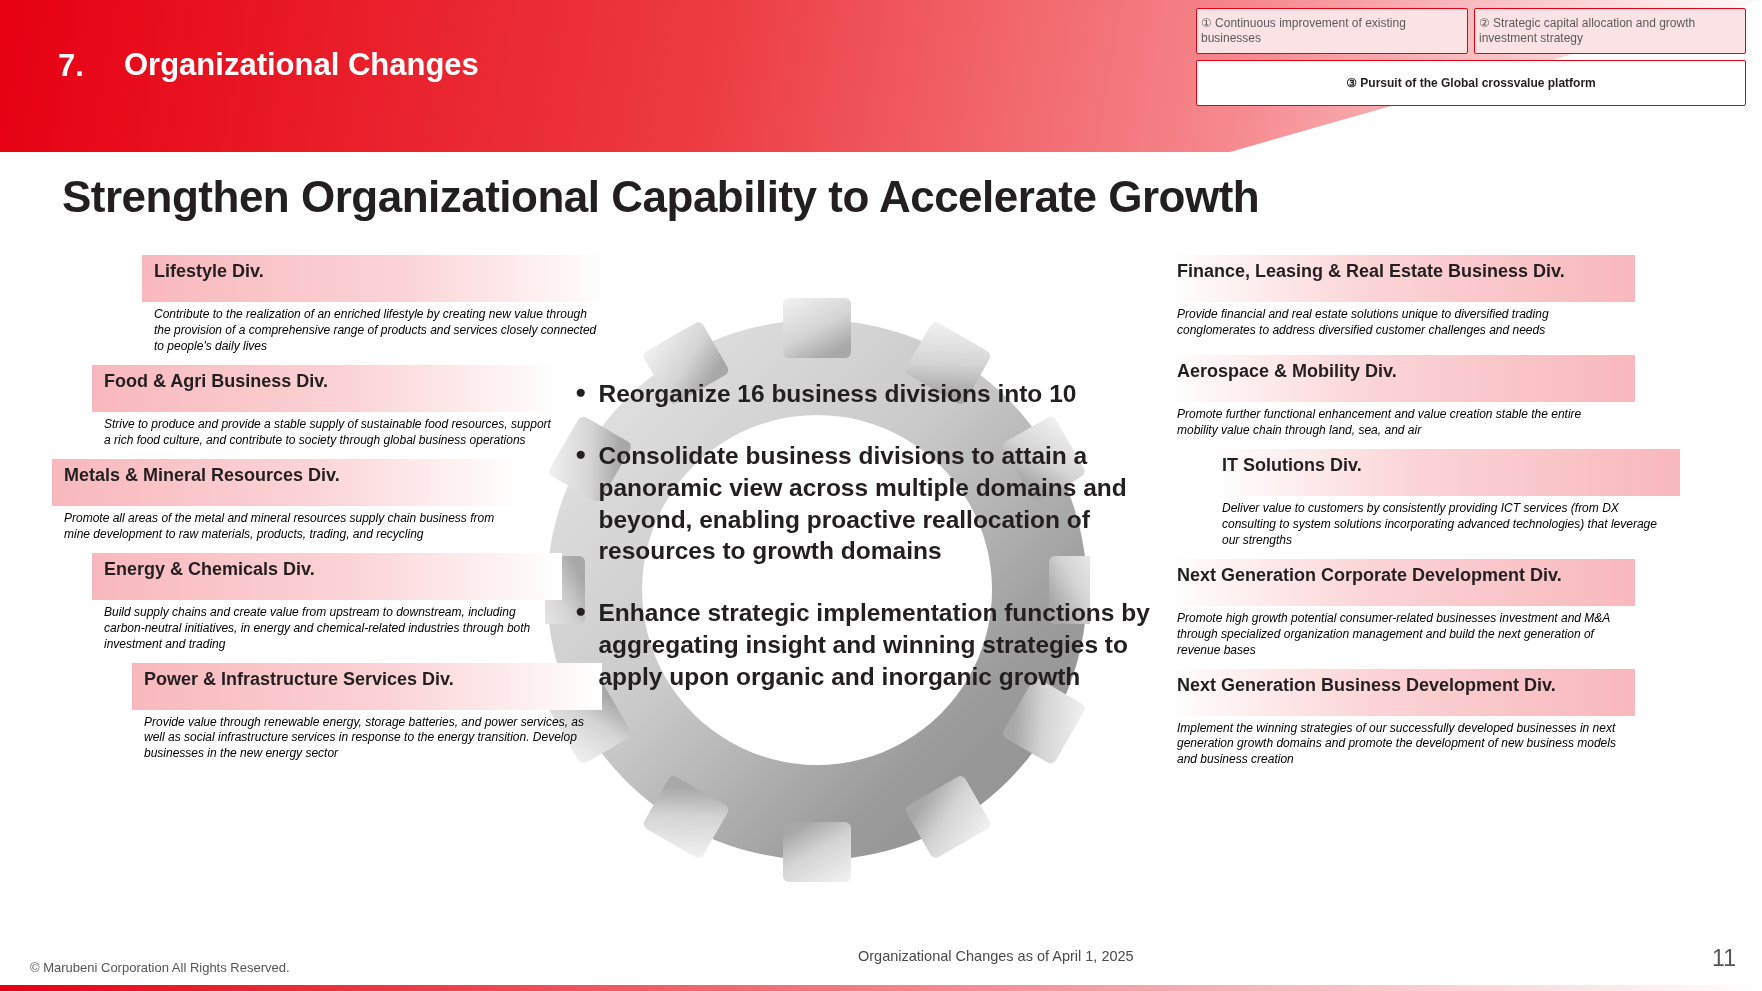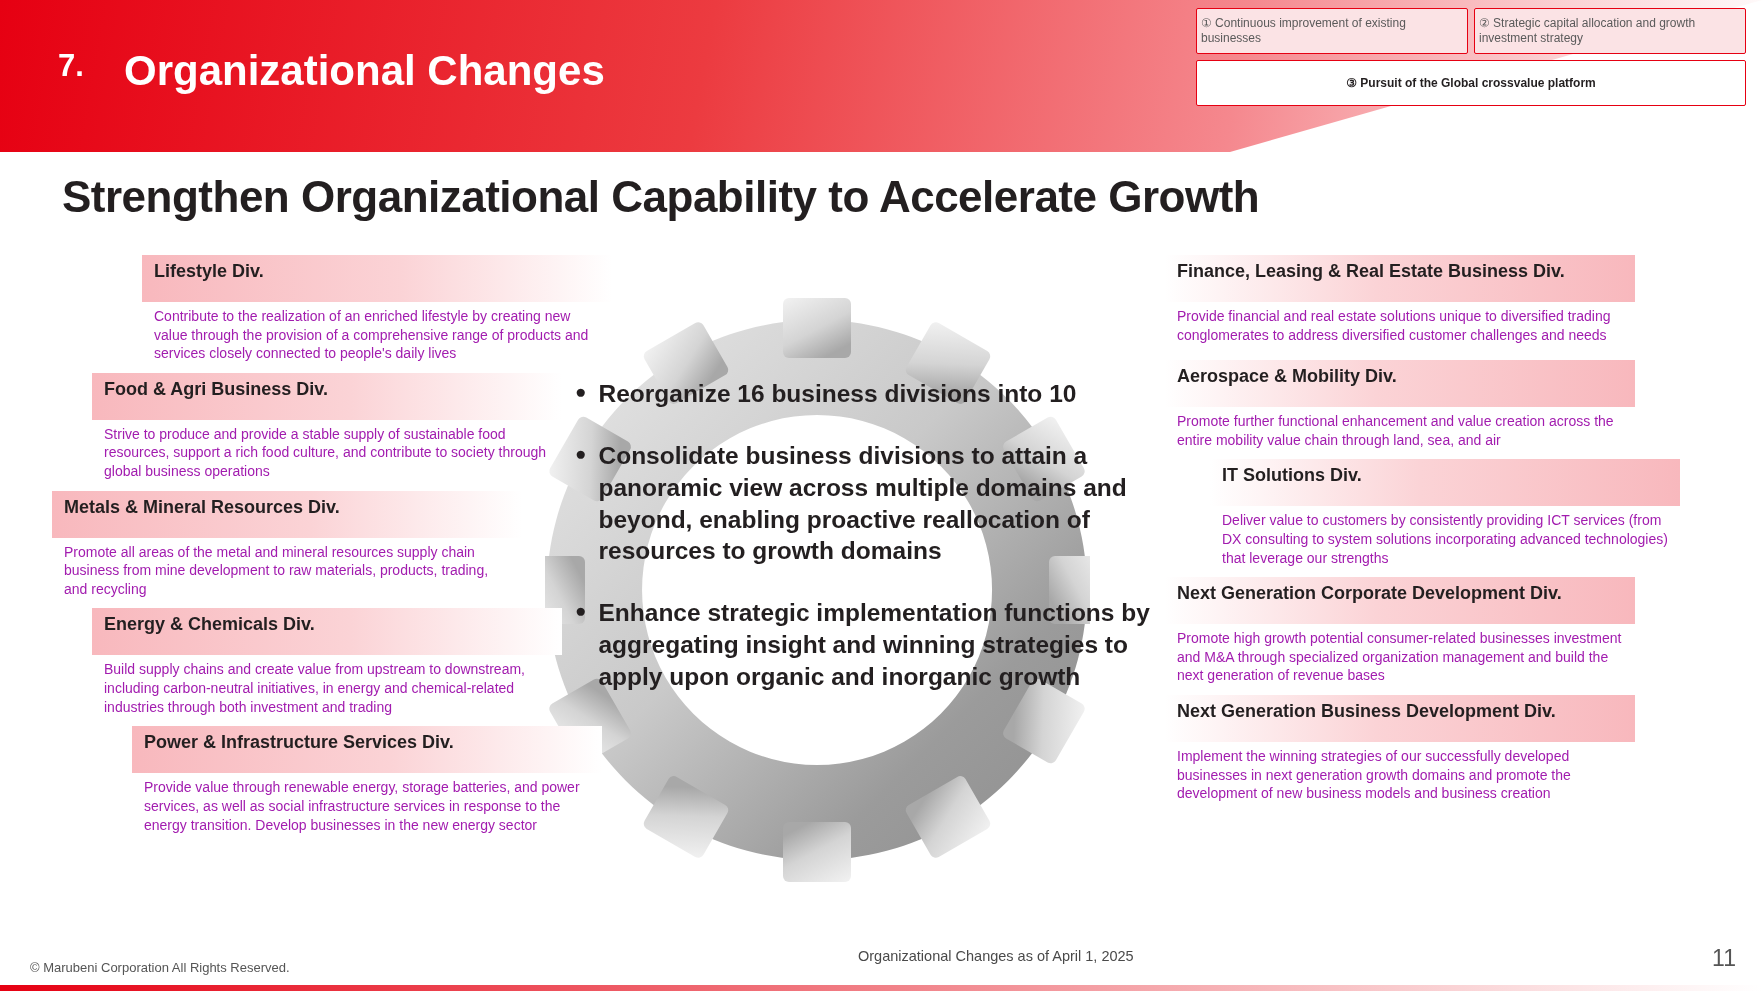--- a/index.html
+++ b/index.html
@@ -16,21 +16,21 @@
     position:absolute;left:0;top:0;width:1762px;height:152px;
     background:linear-gradient(100deg,#e60012 0%,#ec3b40 40%,#f5888e 70%,#fbd3d5 88%,#ffffff 100%);
     clip-path:polygon(0 0, 1762px 0, 1762px 0, 1230px 152px, 0 152px);
   }
   .slide-number-head{
     position:absolute;left:58px;top:48px;
     font-size:31px;font-weight:bold;color:#ffffff;letter-spacing:0px;
   }
   .header-title{
     position:absolute;left:124px;top:47px;
-    font-size:42px;font-weight:bold;color:#ffffff;
+    font-size:31px;font-weight:bold;color:#ffffff;
   }
 
   
   .strategy-wrap{
     position:absolute;right:16px;top:8px;width:550px;
   }
   .strategy-row{display:flex;gap:6px;}
   .strategy-box{
     flex:1;background:#fbe3e5;border:1px solid #e60012;
     color:#5a5a5a;font-size:12px;line-height:1.25;
@@ -71,22 +71,23 @@
   .card{margin-bottom:10px;}
   .card-title{
     font-size:18px;font-weight:bold;color:#231f20;
     padding:6px 10px 20px 12px;
     background:linear-gradient(90deg,#f8b8bd 0%,#fbd3d6 55%,#ffffff 100%);
   }
   .col-right .card-title{
     background:linear-gradient(270deg,#f8b8bd 0%,#fbd3d6 55%,#ffffff 100%);
   }
   .card-body{
-    font-size:14px;line-height:1.33;color:#a21caf;
+    font-size:12px;line-height:1.33;color:#000000;
     padding:5px 10px 0 12px;
+    font-style:italic;
   }
 
   
   .ind-0{margin-left:142px;width:470px;}
   .ind-1{margin-left:92px;width:470px;}
   .ind-2{margin-left:52px;width:470px;}
   .ind-3{margin-left:92px;width:470px;}
   .ind-4{margin-left:132px;width:470px;}
 
   .rind-0{margin-left:25px;width:470px;}
@@ -231,21 +232,21 @@
     </div>
   </div>
 
   <div class="col-right">
     <div class="card rind-0">
       <div class="card-title">Finance, Leasing &amp; Real Estate Business Div.</div>
       <div class="card-body">Provide financial and real estate solutions unique to diversified trading conglomerates to address diversified customer challenges and needs</div>
     </div>
     <div class="card rind-1">
       <div class="card-title">Aerospace &amp; Mobility Div.</div>
-      <div class="card-body">Promote further functional enhancement and value creation across the entire mobility value chain through land, sea, and air</div>
+      <div class="card-body">Promote further functional enhancement and value creation stable the entire mobility value chain through land, sea, and air</div>
     </div>
     <div class="card rind-2">
       <div class="card-title">IT Solutions Div.</div>
       <div class="card-body">Deliver value to customers by consistently providing ICT services (from DX consulting to system solutions incorporating advanced technologies) that leverage our strengths</div>
     </div>
     <div class="card rind-4">
       <div class="card-title">Next Generation Corporate Development Div.</div>
       <div class="card-body">Promote high growth potential consumer-related businesses investment and M&amp;A through specialized organization management and build the next generation of revenue bases</div>
     </div>
     <div class="card rind-3">

